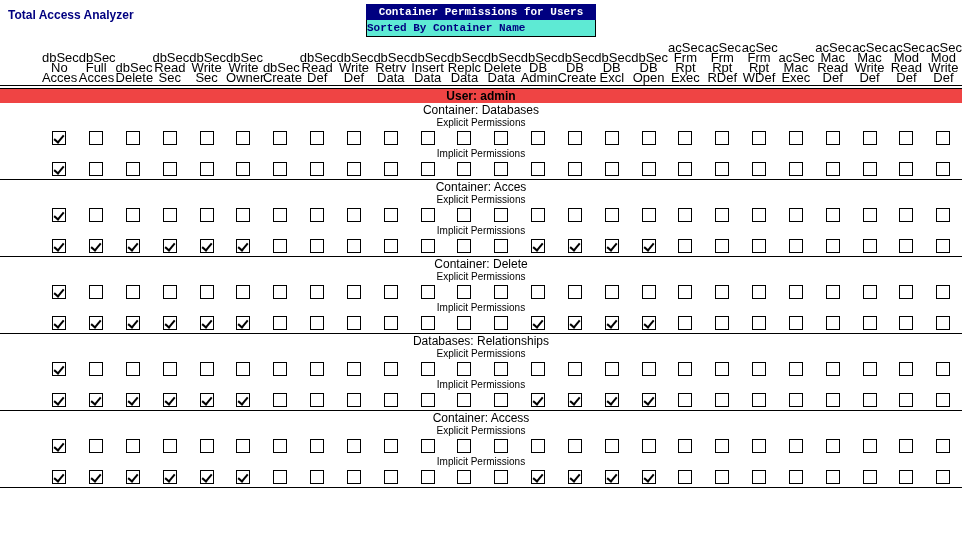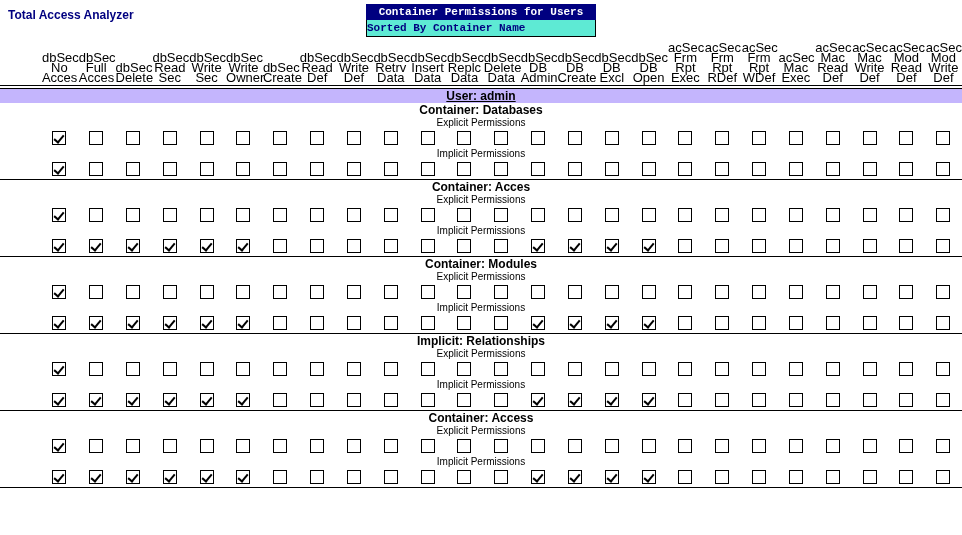--- a/index.html
+++ b/index.html
@@ -8,22 +8,22 @@
   .title-box{width:230px;margin:4px auto 0 auto;font-family:Liberation Mono, monospace;}
   .tb-row1{background:#000080;color:#fff;font-weight:bold;text-align:center;padding:2px 0;font-size:11px;}
   .tb-row2{background:#5eead4;color:#000080;font-weight:bold;text-align:left;padding:2px 0;border:1px solid #000;border-top:none;font-size:11px;}
   table.grid{border-collapse:collapse;width:100%;margin-top:6px;table-layout:fixed;}
   table.grid th{font-weight:normal;font-size:13px;line-height:10px;text-align:center;vertical-align:bottom;padding:0 1px 2px 1px;}
   table.grid td{text-align:center;padding:0;}
   .lead{width:40px;}
   .colw{width:36px;}
   .sep td{border-top:4px double #000;height:0;padding:0;}
   .sep-thin td{border-top:1px solid #000;height:0;padding:0;}
-  .user-row td{background:#c4b5fd;font-weight:bold;font-size:12px;padding:4px 4px;text-align:left;text-decoration:underline;}
-  .container-row td{font-weight:bold;font-size:12px;padding:6px 4px 0 2px;text-align:left;margin-top:36px;}
+  .user-row td{background:#ef4444;font-weight:bold;font-size:12px;padding:4px 4px;text-align:left;}
+  .container-row td{font-weight:normal;font-size:12px;padding:6px 4px 0 2px;text-align:left;margin-top:36px;}
   .perm-label{font-size:10px;text-align:left;padding:2px 0 2px 22px;}
   .cb{display:inline-block;width:12px;height:12px;border:1px solid #000;background:#fff;vertical-align:middle;position:relative;margin:3px 0;}
   .cb.chk::after{content:"";position:absolute;left:1px;top:3px;width:8px;height:4px;border-left:2px solid #000;border-bottom:2px solid #000;transform:rotate(-50deg);}
   .hr-dark{border-top:2px solid #000;}
 </style>
 </head>
 <body>
 <div class="page" style="position:relative;">
 
 <div class="title-app">Total Access Analyzer</div>
@@ -228,21 +228,21 @@
           <td><span class="cb"></span></td>
           <td><span class="cb"></span></td>
           <td><span class="cb"></span></td>
           <td><span class="cb"></span></td>
           <td><span class="cb"></span></td>
         </tr>
         <tr class="sep-thin">
           <td colspan="26"></td>
         </tr>
         <tr class="container-row">
-          <td colspan="26">Container: Modules</td>
+          <td colspan="26">Container: Delete</td>
         </tr>
         <tr>
           <td colspan="26" class="perm-label">Explicit Permissions</td>
         </tr>
         <tr>
           <td></td>
           <td><span class="cb chk"></span></td>
           <td><span class="cb"></span></td>
           <td><span class="cb"></span></td>
           <td><span class="cb"></span></td>
@@ -296,21 +296,21 @@
           <td><span class="cb"></span></td>
           <td><span class="cb"></span></td>
           <td><span class="cb"></span></td>
           <td><span class="cb"></span></td>
           <td><span class="cb"></span></td>
         </tr>
         <tr class="sep-thin">
           <td colspan="26"></td>
         </tr>
         <tr class="container-row">
-          <td colspan="26">Implicit: Relationships</td>
+          <td colspan="26">Databases: Relationships</td>
         </tr>
         <tr>
           <td colspan="26" class="perm-label">Explicit Permissions</td>
         </tr>
         <tr>
           <td></td>
           <td><span class="cb chk"></span></td>
           <td><span class="cb"></span></td>
           <td><span class="cb"></span></td>
           <td><span class="cb"></span></td>

